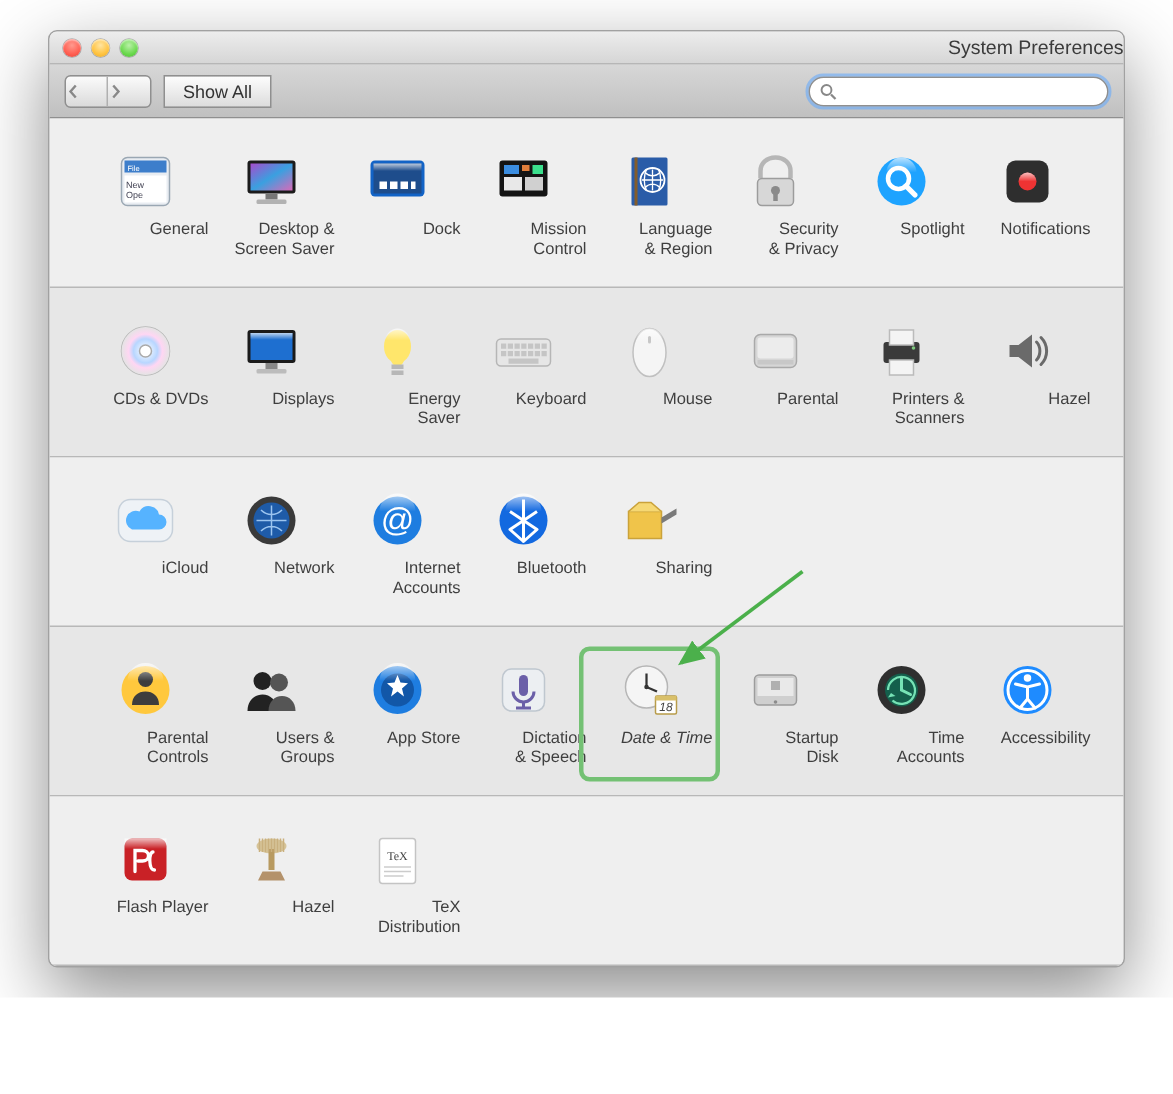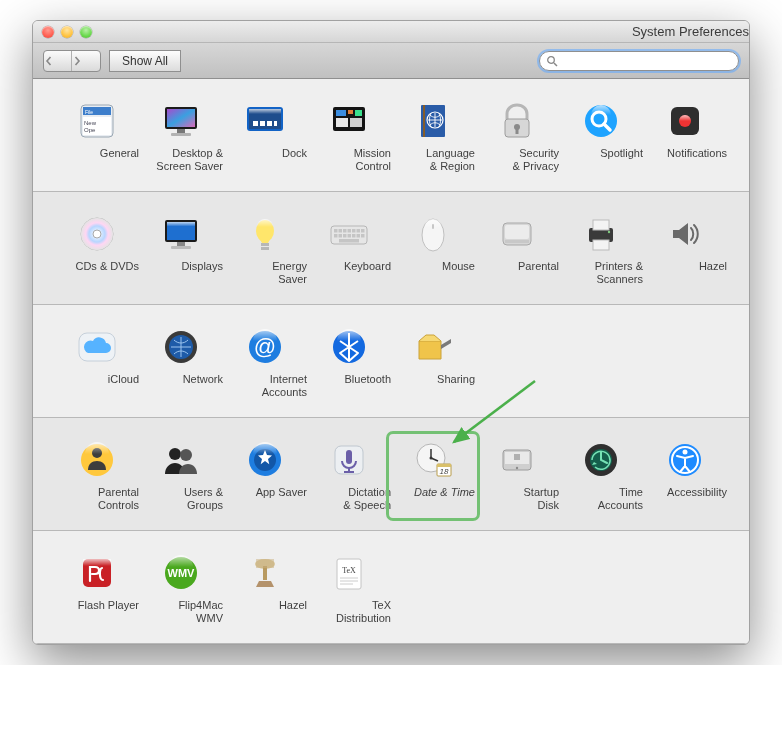--- a/index.html
+++ b/index.html
@@ -498,21 +498,21 @@
           </div>
           <div class="item">
             <div class="icon">
               <svg width="44" height="44" viewBox="0 0 44 44">
                 <circle cx="22" cy="22" r="16" fill="#1e7de0"></circle>
                 <circle cx="22" cy="22" r="11" fill="#1257a8"></circle>
                 <path d="M22 12l2 5 5 .5-4 3.5 1.3 5.3L22 23l-4.3 3.3L19 21l-4-3.5 5-.5z" fill="#fff"></path>
                 <circle cx="22" cy="16" r="12" fill="url(#gloss)"></circle>
               </svg>
             </div>
-            <div class="label">App Saver</div>
+            <div class="label">App Store</div>
           </div>
           <div class="item">
             <div class="icon">
               <svg width="44" height="44" viewBox="0 0 44 44">
                 <rect x="8" y="8" width="28" height="28" rx="6" fill="#eceff2" stroke="#bfc7cf"></rect>
                 <rect x="19" y="12" width="6" height="14" rx="3" fill="#6b5fa8"></rect>
                 <path d="M15 23a7 7 0 0 0 14 0" fill="none" stroke="#6b5fa8" stroke-width="2"></path>
                 <line x1="22" y1="30" x2="22" y2="34" stroke="#6b5fa8" stroke-width="2"></line>
                 <line x1="17" y1="34" x2="27" y2="34" stroke="#6b5fa8" stroke-width="2"></line>
               </svg>
@@ -576,31 +576,20 @@
         <div class="grid">
           <div class="item">
             <div class="icon">
               <svg width="44" height="44" viewBox="0 0 44 44">
                 <rect x="8" y="8" width="28" height="28" rx="5" fill="#c92126"></rect>
                 <rect x="8" y="8" width="28" height="14" fill="url(#gloss)"></rect>
                 <path d="M15 30V16h5c2 0 4 1 4 3.5S22 23 20 23h-3m10-6c-3 0-3 12 1 12" stroke="#fff" stroke-width="2.2" fill="none" stroke-linecap="round"></path>
               </svg>
             </div>
             <div class="label">Flash Player</div>
-          </div>
-          <div class="item">
-            <div class="icon">
-              <svg width="44" height="44" viewBox="0 0 44 44">
-                <circle cx="22" cy="22" r="16" fill="#4aa81e"></circle>
-                <text x="22" y="26" font-size="11" font-weight="bold" text-anchor="middle" fill="#fff">WMV</text>
-                <circle cx="22" cy="16" r="12" fill="url(#gloss)"></circle>
-              </svg>
-            </div>
-            <div class="label">Flip4Mac
-WMV</div>
           </div>
           <div class="item">
             <div class="icon">
               <svg width="44" height="44" viewBox="0 0 44 44">
                 <ellipse cx="22" cy="13" rx="10" ry="5" fill="#d6c49a"></ellipse>
                 <rect x="20" y="15" width="4" height="14" fill="#b89a60"></rect>
                 <path d="M16 30h12l3 6H13z" fill="#b4926b"></path>
                 <g stroke="#c9b07e" stroke-width="1">
                   <line x1="14" y1="8" x2="14" y2="17"></line>
                   <line x1="16" y1="8" x2="16" y2="17"></line>

